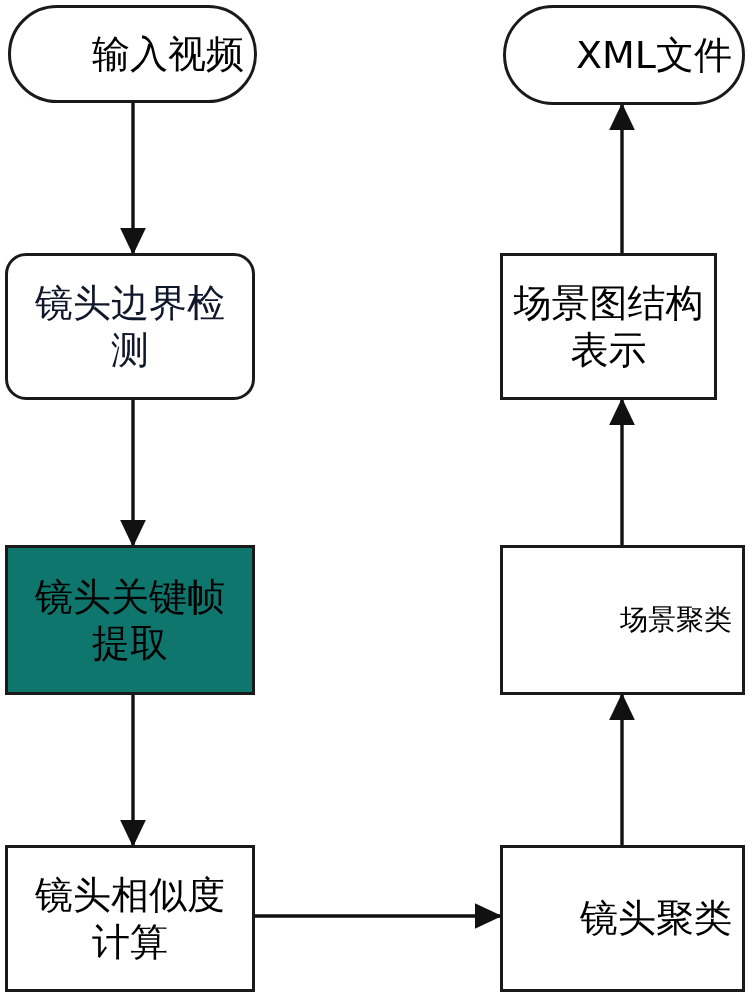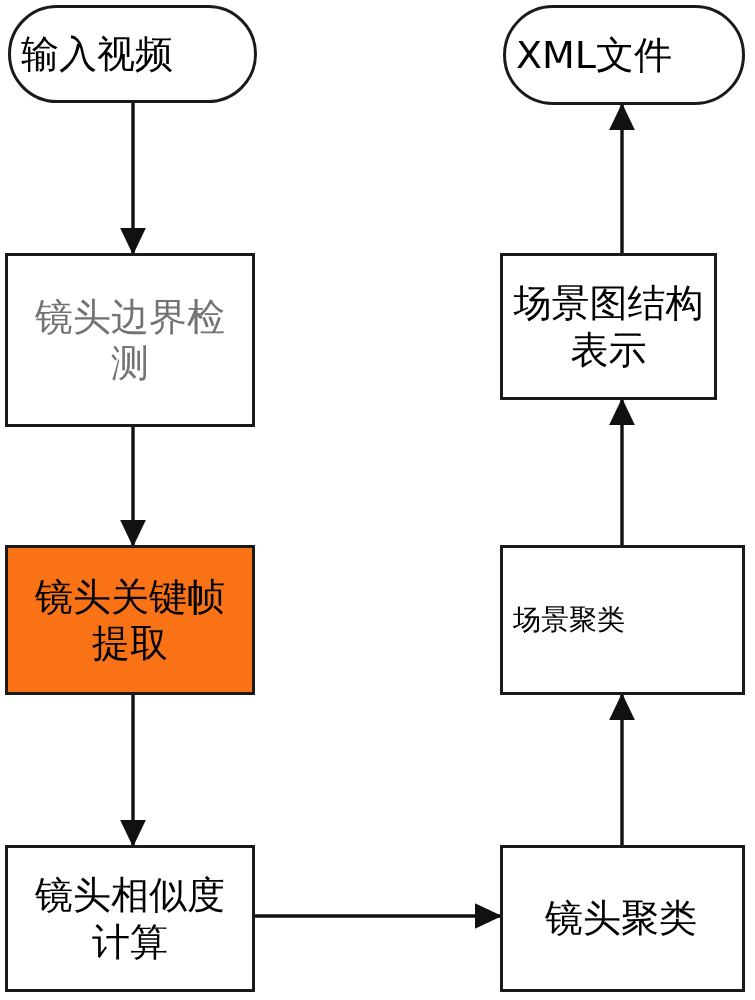--- a/index.html
+++ b/index.html
@@ -16,21 +16,21 @@
     width: 755px;
     height: 1000px;
     background: #ffffff;
     overflow: hidden;
   }
   .node {
     position: absolute;
     box-sizing: border-box;
     display: flex;
     align-items: center;
-    justify-content: flex-start;
+    justify-content: flex-end;
     text-align: center;
     background: #ffffff;
     color: #000000;
     line-height: 1.22;
   }
   .node-process {
     border: 3px solid #1a1a1a;
     border-radius: 0;
   }
   .node-terminator {
@@ -72,25 +72,25 @@
         <line x1="622" y1="845" x2="622" y2="695" marker-end="url(#arrowhead)"></line>
         <line x1="622" y1="545" x2="622" y2="400" marker-end="url(#arrowhead)"></line>
         <line x1="622" y1="253" x2="622" y2="105" marker-end="url(#arrowhead)"></line>
       </g>
   </svg>
 
   <div class="node node-terminator" style="left: 8px; top: 5px; width: 249px; height: 98px; border-color: rgb(26, 26, 26); background: rgb(255, 255, 255); color: rgb(0, 0, 0);">
     <span class="node-label" style="font-size: 38px;">输入视频</span>
   </div>
 
-  <div class="node node-process" style="left: 5px; top: 253px; width: 250px; height: 174px; border-color: rgb(26, 26, 26); background: rgb(255, 255, 255); color: #737373;">
+  <div class="node node-process" style="left: 5px; top: 253px; width: 250px; height: 147px; border-color: rgb(26, 26, 26); background: rgb(255, 255, 255); color: #0f172a; border-radius: 21px;">
     <span class="node-label" style="font-size: 38px;">镜头边界检测</span>
   </div>
 
-  <div class="node node-process" style="left: 5px; top: 545px; width: 250px; height: 150px; border-color: rgb(26, 26, 26); background: #f97316; color: rgb(0, 0, 0);">
+  <div class="node node-process" style="left: 5px; top: 545px; width: 250px; height: 150px; border-color: rgb(26, 26, 26); background: #0f766e; color: rgb(0, 0, 0);">
     <span class="node-label" style="font-size: 38px;">镜头关键帧提取</span>
   </div>
 
   <div class="node node-process" style="left: 5px; top: 845px; width: 250px; height: 147px; border-color: rgb(26, 26, 26); background: rgb(255, 255, 255); color: rgb(0, 0, 0);">
     <span class="node-label" style="font-size: 38px;">镜头相似度计算</span>
   </div>
 
   <div class="node node-process" style="left: 500px; top: 845px; width: 245px; height: 147px; border-color: rgb(26, 26, 26); background: rgb(255, 255, 255); color: rgb(0, 0, 0); padding-left: 32px;">
     <span class="node-label" style="font-size: 38px;">镜头聚类</span>
   </div>

